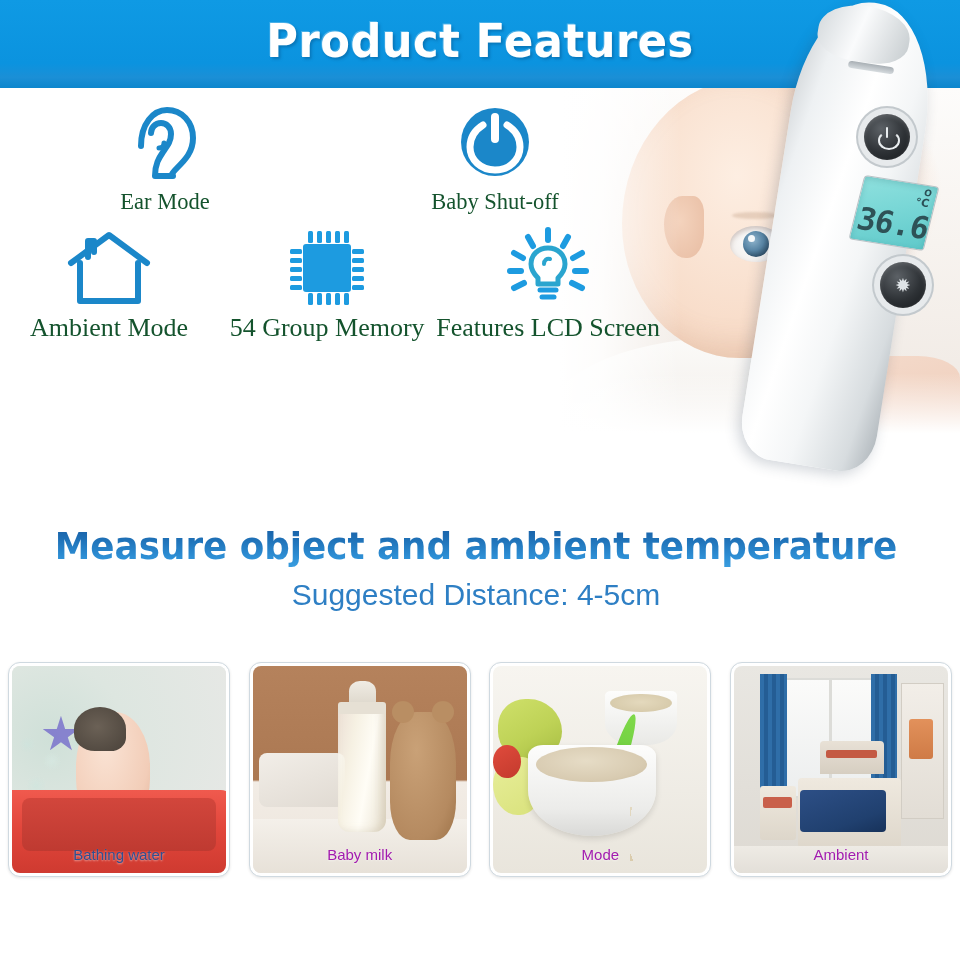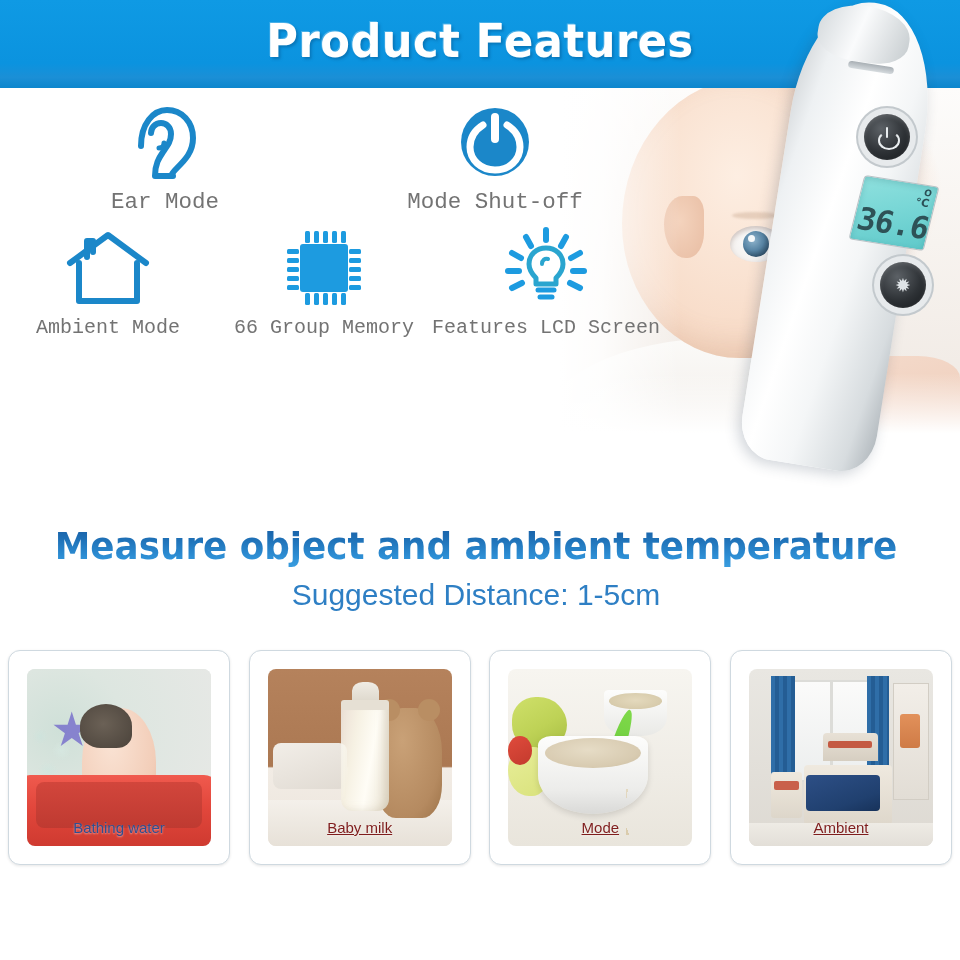--- a/index.html
+++ b/index.html
@@ -299,26 +299,26 @@
     align-items: center;
   }
   .feature-icon {
     height: 92px;
     display: flex;
     align-items: center;
     justify-content: center;
   }
   .feature-label {
     font-size: 22.5px;
-    color: #737373;
+    color: #14532d;
     line-height: 28px;
     white-space: nowrap;
-    font-family: Liberation Mono, monospace;
-  }
-  .feature-row.row2 .feature-label { font-size: 20px; }
+    font-family: Liberation Serif, serif;
+  }
+  .feature-row.row2 .feature-label { font-size: 26px; }
 
   
   .headline-block {
     position: absolute;
     left: 0; right: 8px;
     top: 520px;
     text-align: center;
     z-index: 20;
   }
   .headline {
@@ -350,43 +350,44 @@
     display: flex;
     justify-content: space-between;
     z-index: 20;
   }
   .scene {
     width: 222px;
     height: 215px;
     background: #ffffff;
     border: 1.5px solid #cfd9e0;
     border-radius: 12px;
-    padding: 18px;
+    padding: 3px;
     box-shadow: 0 1px 3px rgba(0,0,0,0.10);
     position: relative;
+    margin-top: 12px;
   }
   .scene-img {
     position: relative;
     width: 100%;
     height: 100%;
     border-radius: 8px;
     overflow: hidden;
   }
   .scene-caption {
     position: absolute;
     left: 0; right: 0;
     bottom: 8px;
     text-align: center;
     font-size: 15px;
     line-height: 20px;
     color: #2f4f92;
     font-family: "Liberation Sans", sans-serif;
     text-shadow: 0 1px 2px rgba(255,255,255,0.55);
   }
-  .scene-caption.light { color: #7f1d1d; text-decoration: underline; }
+  .scene-caption.light { color: #a21caf; }
 
   
   .sc-bath { position: absolute; inset: 0;
     background: linear-gradient(180deg, #e4e6e4 0%, #dfe5e0 40%, #dfe3e0 62%, #e9ebe8 100%); }
   .bath-wall { position:absolute; left:0; top:0; width:100%; height:64%;
     background: radial-gradient(circle at 18% 55%, #cfe0d8 0%, #dde6e0 40%, #e6e8e5 100%); }
   .bath-bubbles { position:absolute; left:0; top:28%; width:52%; height:45%;
     background:
       radial-gradient(circle 11px at 14% 22%, #cfe3dc 0%, rgba(207,227,220,0) 72%),
       radial-gradient(circle 13px at 36% 40%, #d6e7e0 0%, rgba(214,231,224,0) 72%),
@@ -574,21 +575,21 @@
 
 
       <div class="feature">
         <div class="feature-icon">
           <svg width="78" height="78" viewBox="0 0 78 78">
             <circle cx="39" cy="39" r="34" fill="#1B87C9"></circle>
             <path d="M27 22 C19 27 14 35 14 44 C14 57 25 67 39 67 C53 67 64 57 64 44 C64 35 59 27 51 22" stroke="#ffffff" stroke-width="7" fill="none" stroke-linecap="round"></path>
             <rect x="35" y="10" width="8" height="30" rx="4" fill="#ffffff"></rect>
           </svg>
         </div>
-        <div class="feature-label">Mode Shut-off</div>
+        <div class="feature-label">Baby Shut-off</div>
       </div>
 
     </div>
 
     <div class="feature-row row2">
 
       <div class="feature">
         <div class="feature-icon">
           <svg width="86" height="78" viewBox="0 0 86 78" fill="none">
             <path d="M5 34 L43 6 L81 34" stroke="#1B87C9" stroke-width="6" stroke-linecap="round" stroke-linejoin="round"></path>
@@ -620,21 +621,21 @@
               <rect x="4" y="49" width="12" height="5" rx="1.5"></rect>
               <rect x="4" y="58" width="12" height="5" rx="1.5"></rect>
               <rect x="66" y="22" width="12" height="5" rx="1.5"></rect>
               <rect x="66" y="31" width="12" height="5" rx="1.5"></rect>
               <rect x="66" y="40" width="12" height="5" rx="1.5"></rect>
               <rect x="66" y="49" width="12" height="5" rx="1.5"></rect>
               <rect x="66" y="58" width="12" height="5" rx="1.5"></rect>
             </g>
           </svg>
         </div>
-        <div class="feature-label">66 Group Memory</div>
+        <div class="feature-label">54 Group Memory</div>
       </div>
 
       <div class="feature">
         <div class="feature-icon">
           <svg width="84" height="84" viewBox="0 0 84 84" fill="none">
             <g stroke="#1D9BE0" stroke-width="6" stroke-linecap="round">
               <path d="M42 4 L42 14"></path>
               <path d="M22 11 L27 20"></path>
               <path d="M62 11 L57 20"></path>
               <path d="M8 27 L17 32"></path>
@@ -652,21 +653,21 @@
           </svg>
         </div>
         <div class="feature-label">Features LCD Screen</div>
       </div>
 
     </div>
   </div>
 
   <div class="headline-block">
     <div class="headline">Measure object and ambient temperature</div>
-    <div class="subline">Suggested Distance: 1-5cm</div>
+    <div class="subline">Suggested Distance: 4-5cm</div>
   </div>
 
   <div class="scenes">
 
     <div class="scene">
       <div class="scene-img">
         <div class="sc-bath"></div>
         <div class="bath-wall"></div>
         <div class="bath-bubbles"></div>
         <div class="bath-star"></div>

